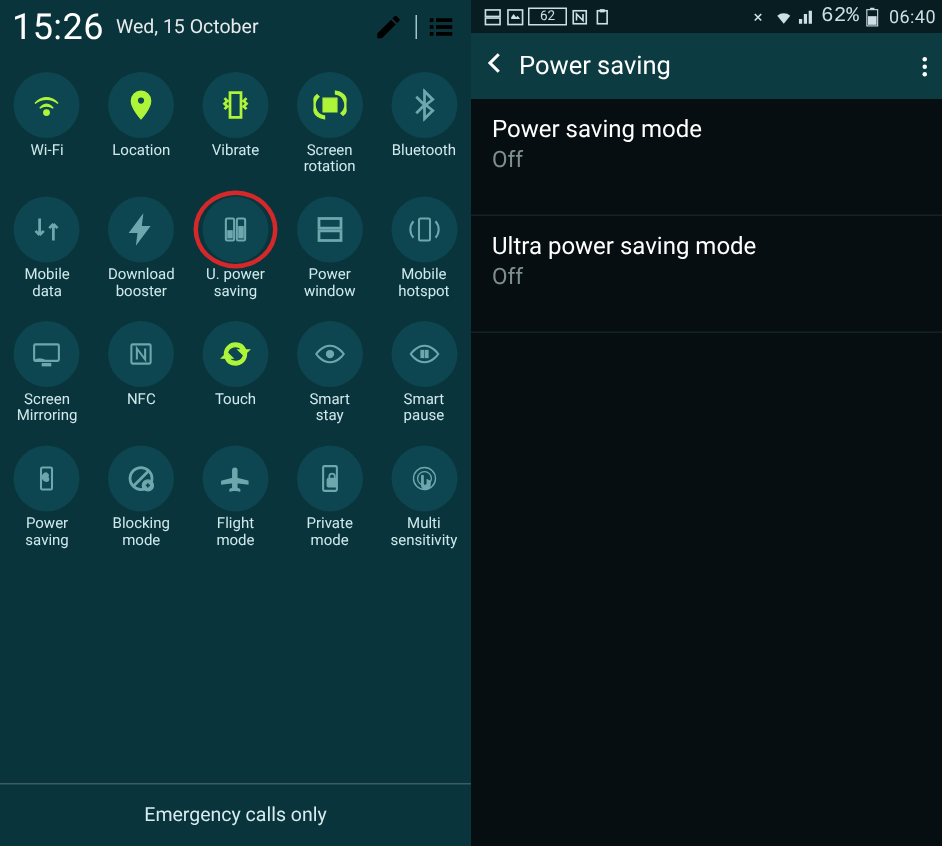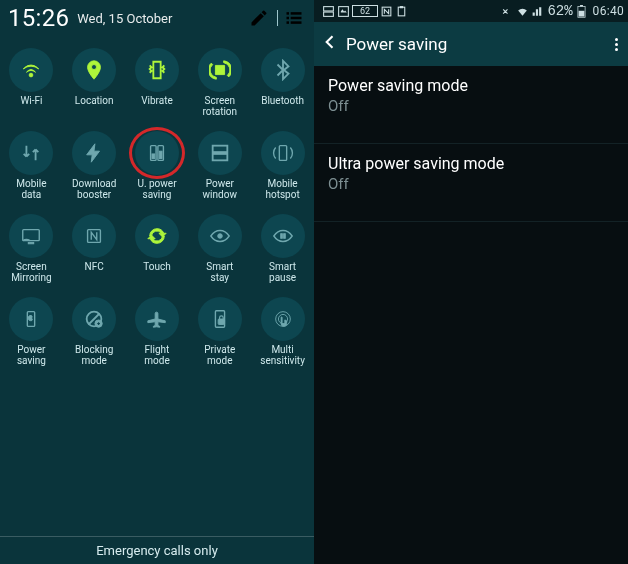--- a/index.html
+++ b/index.html
@@ -59,21 +59,21 @@
   .highlight-ring {
     position:absolute;
     width: 56px; height: 52px;
     border: 3px solid #d4282a;
     border-radius: 50%;
     top: 2px;
     pointer-events:none;
   }
   .footer-l {
     position:absolute; bottom:0; left:0; right:0;
-    height: 28px;
+    height: 42px;
     border-top: 1px solid #3a5c62;
     display:flex; align-items:center; justify-content:center;
     color:#d7ecef; font-size:13px;
   }
 
   
   .status-bar-r {
     height: 22px;
     background: #081d21;
     display:flex; align-items:center; justify-content:flex-end;

